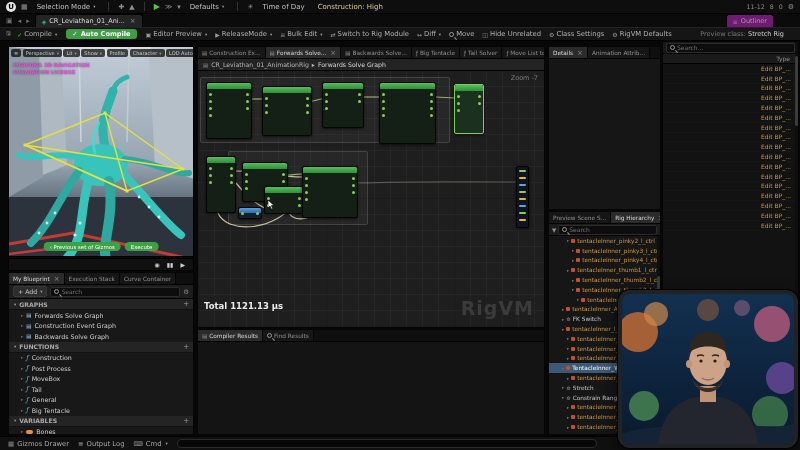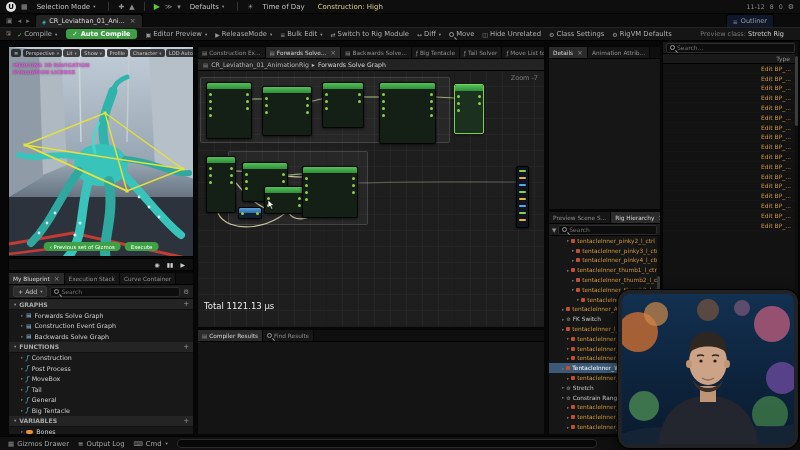--- a/index.html
+++ b/index.html
@@ -14,21 +14,21 @@
 #topbar{position:absolute;left:0;top:0;width:800px;height:14px;background:#0e0e0f;border-bottom:1px solid #000;display:flex;align-items:center;gap:5px;padding:0 6px;font-size:7px;color:#c2c2c2}
 .uelogo{width:10px;height:10px;border-radius:50%;background:#e2e2e2;color:#000;font-size:7px;font-weight:bold;display:flex;align-items:center;justify-content:center;flex:none}
 .tbic{color:#8f8f8f;font-size:7px}
 .tbitem{display:flex;align-items:center;gap:2px;padding:1px 4px;border-radius:2px}
 .playic{color:#59c83f;font-size:8px}
 .scal span{color:#d8cd84}
 .badge{color:#8f8f8f;font-size:6.3px;margin-left:5px}
 
 #row2{position:absolute;left:0;top:14px;width:800px;height:13px;background:#0b0b0c;display:flex;align-items:flex-end;padding-left:6px}
 .navic{color:#6f6f6f;font-size:7px;margin:0 5px 2px 0}
-.atab{display:flex;align-items:center;gap:3px;height:13px;padding:0 6px;background:#0f172a;border:1px solid #000;border-bottom:none;font-size:6.5px;color:#9f9f9f;border-radius:3px 3px 0 0;white-space:nowrap}
+.atab{display:flex;align-items:center;gap:3px;height:13px;padding:0 6px;background:#701a75;border:1px solid #000;border-bottom:none;font-size:6.5px;color:#9f9f9f;border-radius:3px 3px 0 0;white-space:nowrap}
 .atab.active{background:#242424;color:#dedede}
 .aticon{color:#38b4a8;font-size:6px}
 .tclose{color:#8a8a8a;font-size:7px;margin-left:2px}
 #outtab{margin-left:auto;margin-right:26px}
 
 #row3{position:absolute;left:0;top:27px;width:800px;height:14px;background:#151516;border-top:1px solid #232323;border-bottom:1px solid #000;display:flex;align-items:center;padding:0 6px;font-size:6.8px;gap:2px}
 .tbtn{display:flex;align-items:center;gap:2px;padding:1px 4px;color:#b0b0b0;border-radius:2px;white-space:nowrap}
 .ticn{font-size:6px;color:#9a9a9a}
 #autocompile{display:flex;align-items:center;gap:3px;background:#3f9e45;color:#fff;border-radius:3px;padding:1px 6px;font-size:6.6px;font-weight:bold;margin:0 3px}
 #parentcls{margin-left:auto;margin-right:10px;font-size:6.5px;color:#d2d2d2;white-space:nowrap}
@@ -76,21 +76,21 @@
 .node{position:absolute;background:#141f16;border:1px solid #050505;border-radius:2px;box-shadow:0 1px 3px rgba(0,0,0,.6)}
 .node .nh{height:6px;background:linear-gradient(#54c05a,#2f8f3a);border-radius:1.5px 1.5px 0 0}
 .node.green2{background:#1c301f;border-color:#79d058}
 .node.blue{background:#15202e}
 .node.blue .nh{height:5px;background:linear-gradient(#5a9fd8,#2f6aa8)}
 .node.stack{background:#10141f;border-color:#000}
 .node.comment{background:rgba(255,255,255,.045);border:1px solid rgba(255,255,255,.13);box-shadow:none}
 .pin{position:absolute;width:3px;height:3px;border-radius:50%;background:#8ad04e}
 .spin{position:absolute;left:2px;right:2px;height:2px;border-radius:1px}
 #zoomlbl{position:absolute;top:3px;right:6px;font-size:6.5px;color:#7c7c7c}
-#totallbl{position:absolute;left:6px;bottom:16px;font-size:8.5px;font-weight:normal;color:#ececec}
+#totallbl{position:absolute;left:6px;bottom:16px;font-size:8.5px;font-weight:bold;color:#ececec}
 #rigvm{position:absolute;right:10px;bottom:8px;font-size:19px;font-weight:bold;color:#3b3b3b;letter-spacing:1px}
 #cursor{position:absolute;left:70px;top:124px;z-index:9}
 
 #results{left:197px;top:329px;width:348px;height:106px;background:#141414;border:1px solid #060606}
 #details{left:548px;top:46px;width:113px;height:164px;background:#161616;border:1px solid #060606}
 #hier{left:548px;top:211px;width:113px;height:224px;background:#161616;border:1px solid #060606;overflow:hidden}
 #hfilter{display:flex;align-items:center;gap:2px;height:12px;padding:0 3px;background:#1c1c1c;border-bottom:1px solid #000}
 .funnel{color:#8f8f8f;font-size:5.5px}
 #hlist{position:absolute;top:24px;bottom:0;left:0;right:3px;overflow:hidden}
 .hrow{display:flex;align-items:center;gap:2px;height:9.8px;font-size:5.8px;color:#d0973a;white-space:nowrap;overflow:hidden}
@@ -469,20 +469,21 @@
           <path d="M238,26 C246,26 249,27 256,27" stroke="#9fb87c" fill="none" stroke-width="1.2" opacity="0.9"></path>
           <path d="M38,100 C62,100 82,106 104,106" stroke="#d6cda9" fill="none" stroke-width="1.2" opacity="0.9"></path>
           <path d="M38,112 C66,146 88,150 104,118" stroke="#d6cda9" fill="none" stroke-width="1.2" opacity="0.9"></path>
           <path d="M90,104 C96,104 99,103 104,103" stroke="#9fb87c" fill="none" stroke-width="1.2" opacity="0.9"></path>
           <path d="M106,126 C124,126 128,140 112,146 C100,150 88,148 90,132" stroke="#d6cda9" fill="none" stroke-width="1.2" opacity="0.9"></path>
           <path d="M160,112 C220,110 260,111 318,111" stroke="#8a8f7a" fill="none" stroke-width="1.2" opacity="0.5"></path>
           <path d="M20,142 C28,162 78,164 104,124" stroke="#d6cda9" fill="none" stroke-width="1.2" opacity="0.9"></path>
         </svg>
       <div id="zoomlbl">Zoom -7</div>
       <div id="totallbl">Total 1121.13 µs</div>
+      <div id="rigvm">RigVM</div>
       <div id="cursor">
         <svg width="7" height="10">
             <path d="M0,0 L0,8 L2,6 L3.5,9.2 L4.8,8.5 L3.3,5.6 L6,5.4 Z" fill="#fff" stroke="#000" stroke-width="0.6"></path>
           </svg>
       </div>
     <div class="node comment" style="left: 2px; top: 6px; width: 250px; height: 66px;"></div>
         <div class="node comment" style="left: 30px; top: 80px; width: 140px; height: 74px;"></div>
         <div class="node green" style="left: 8px; top: 11px; width: 46px; height: 57px;">
           <div class="nh"></div>
           <span class="pin" style="left: 2px; top: 10px;"></span>

